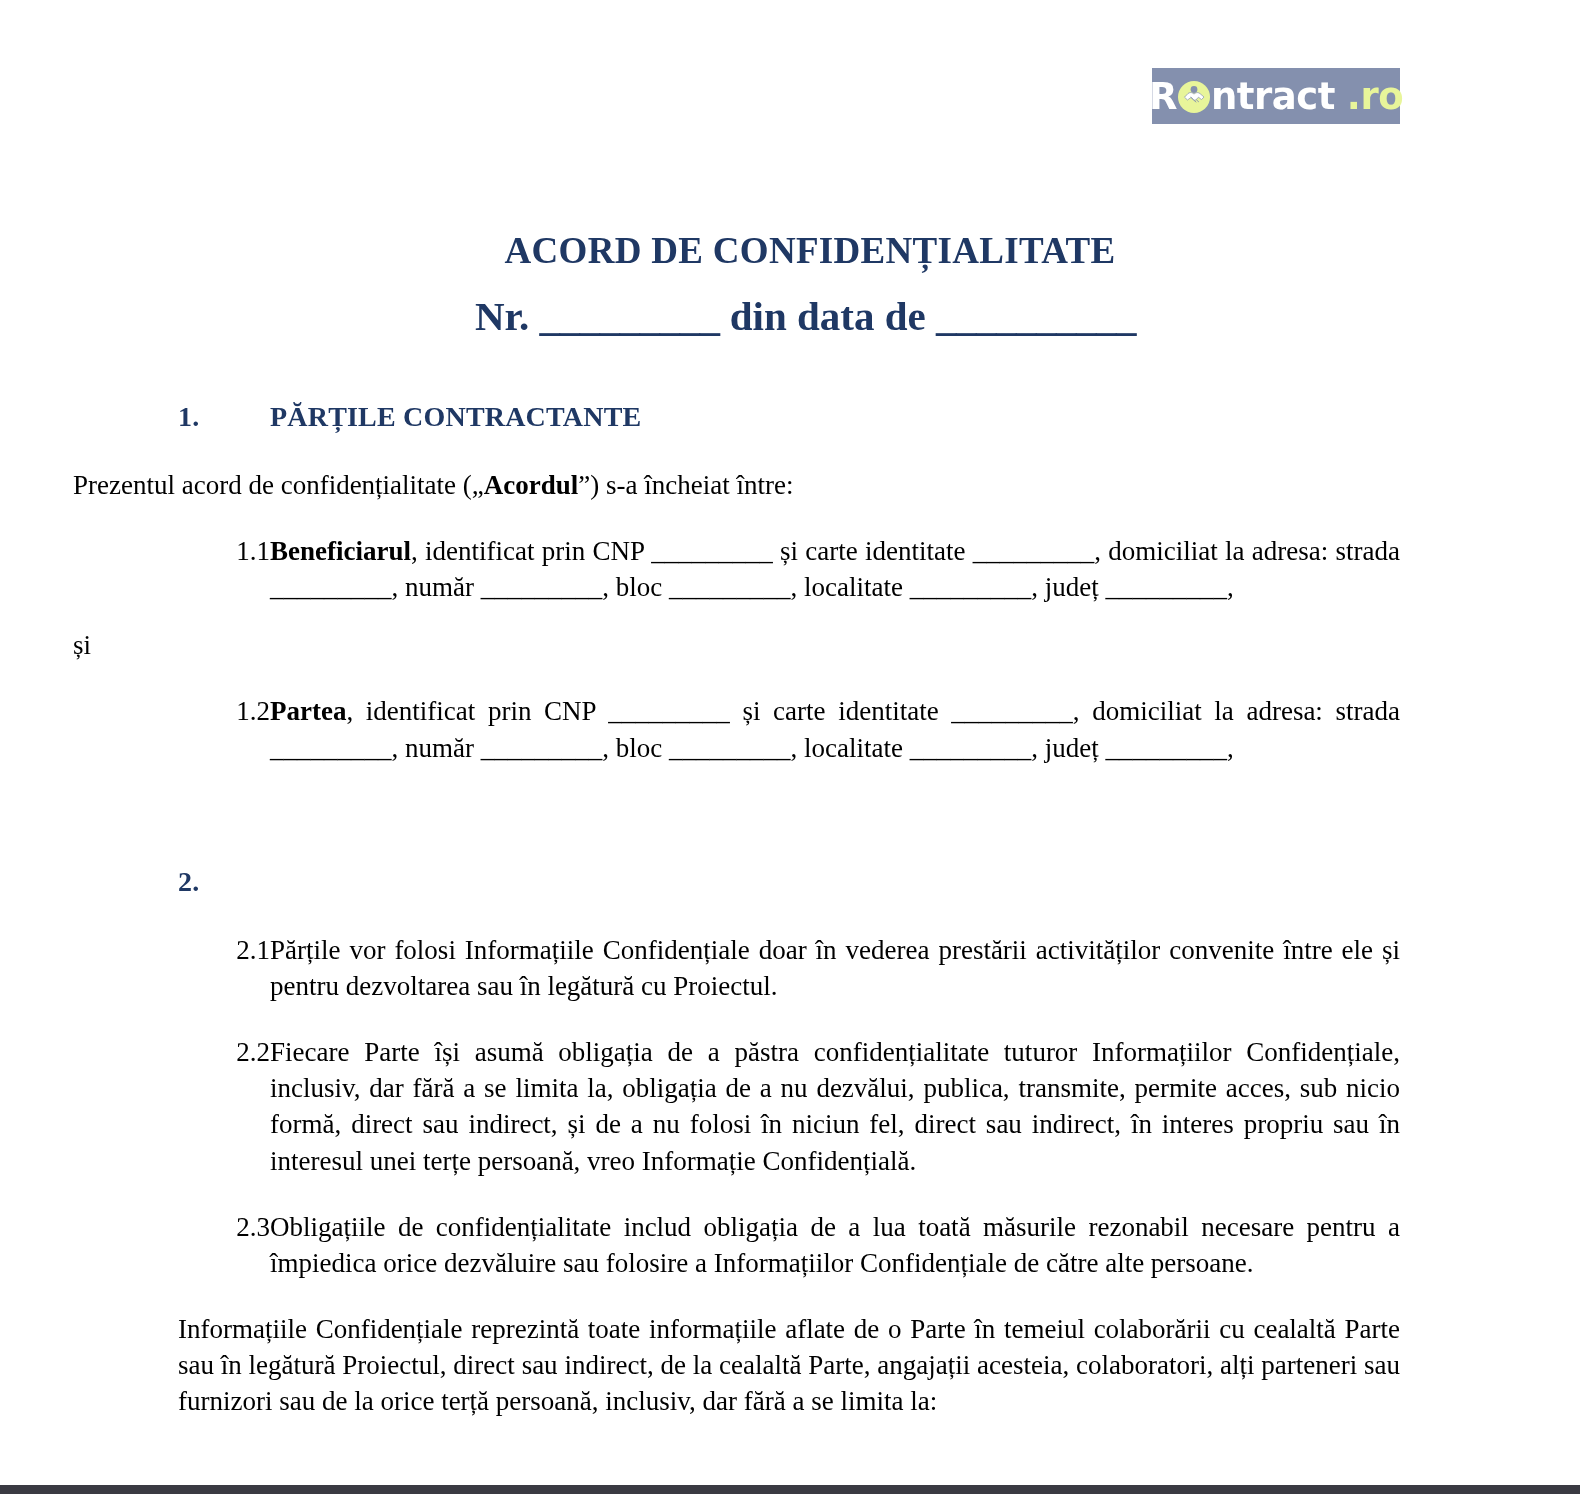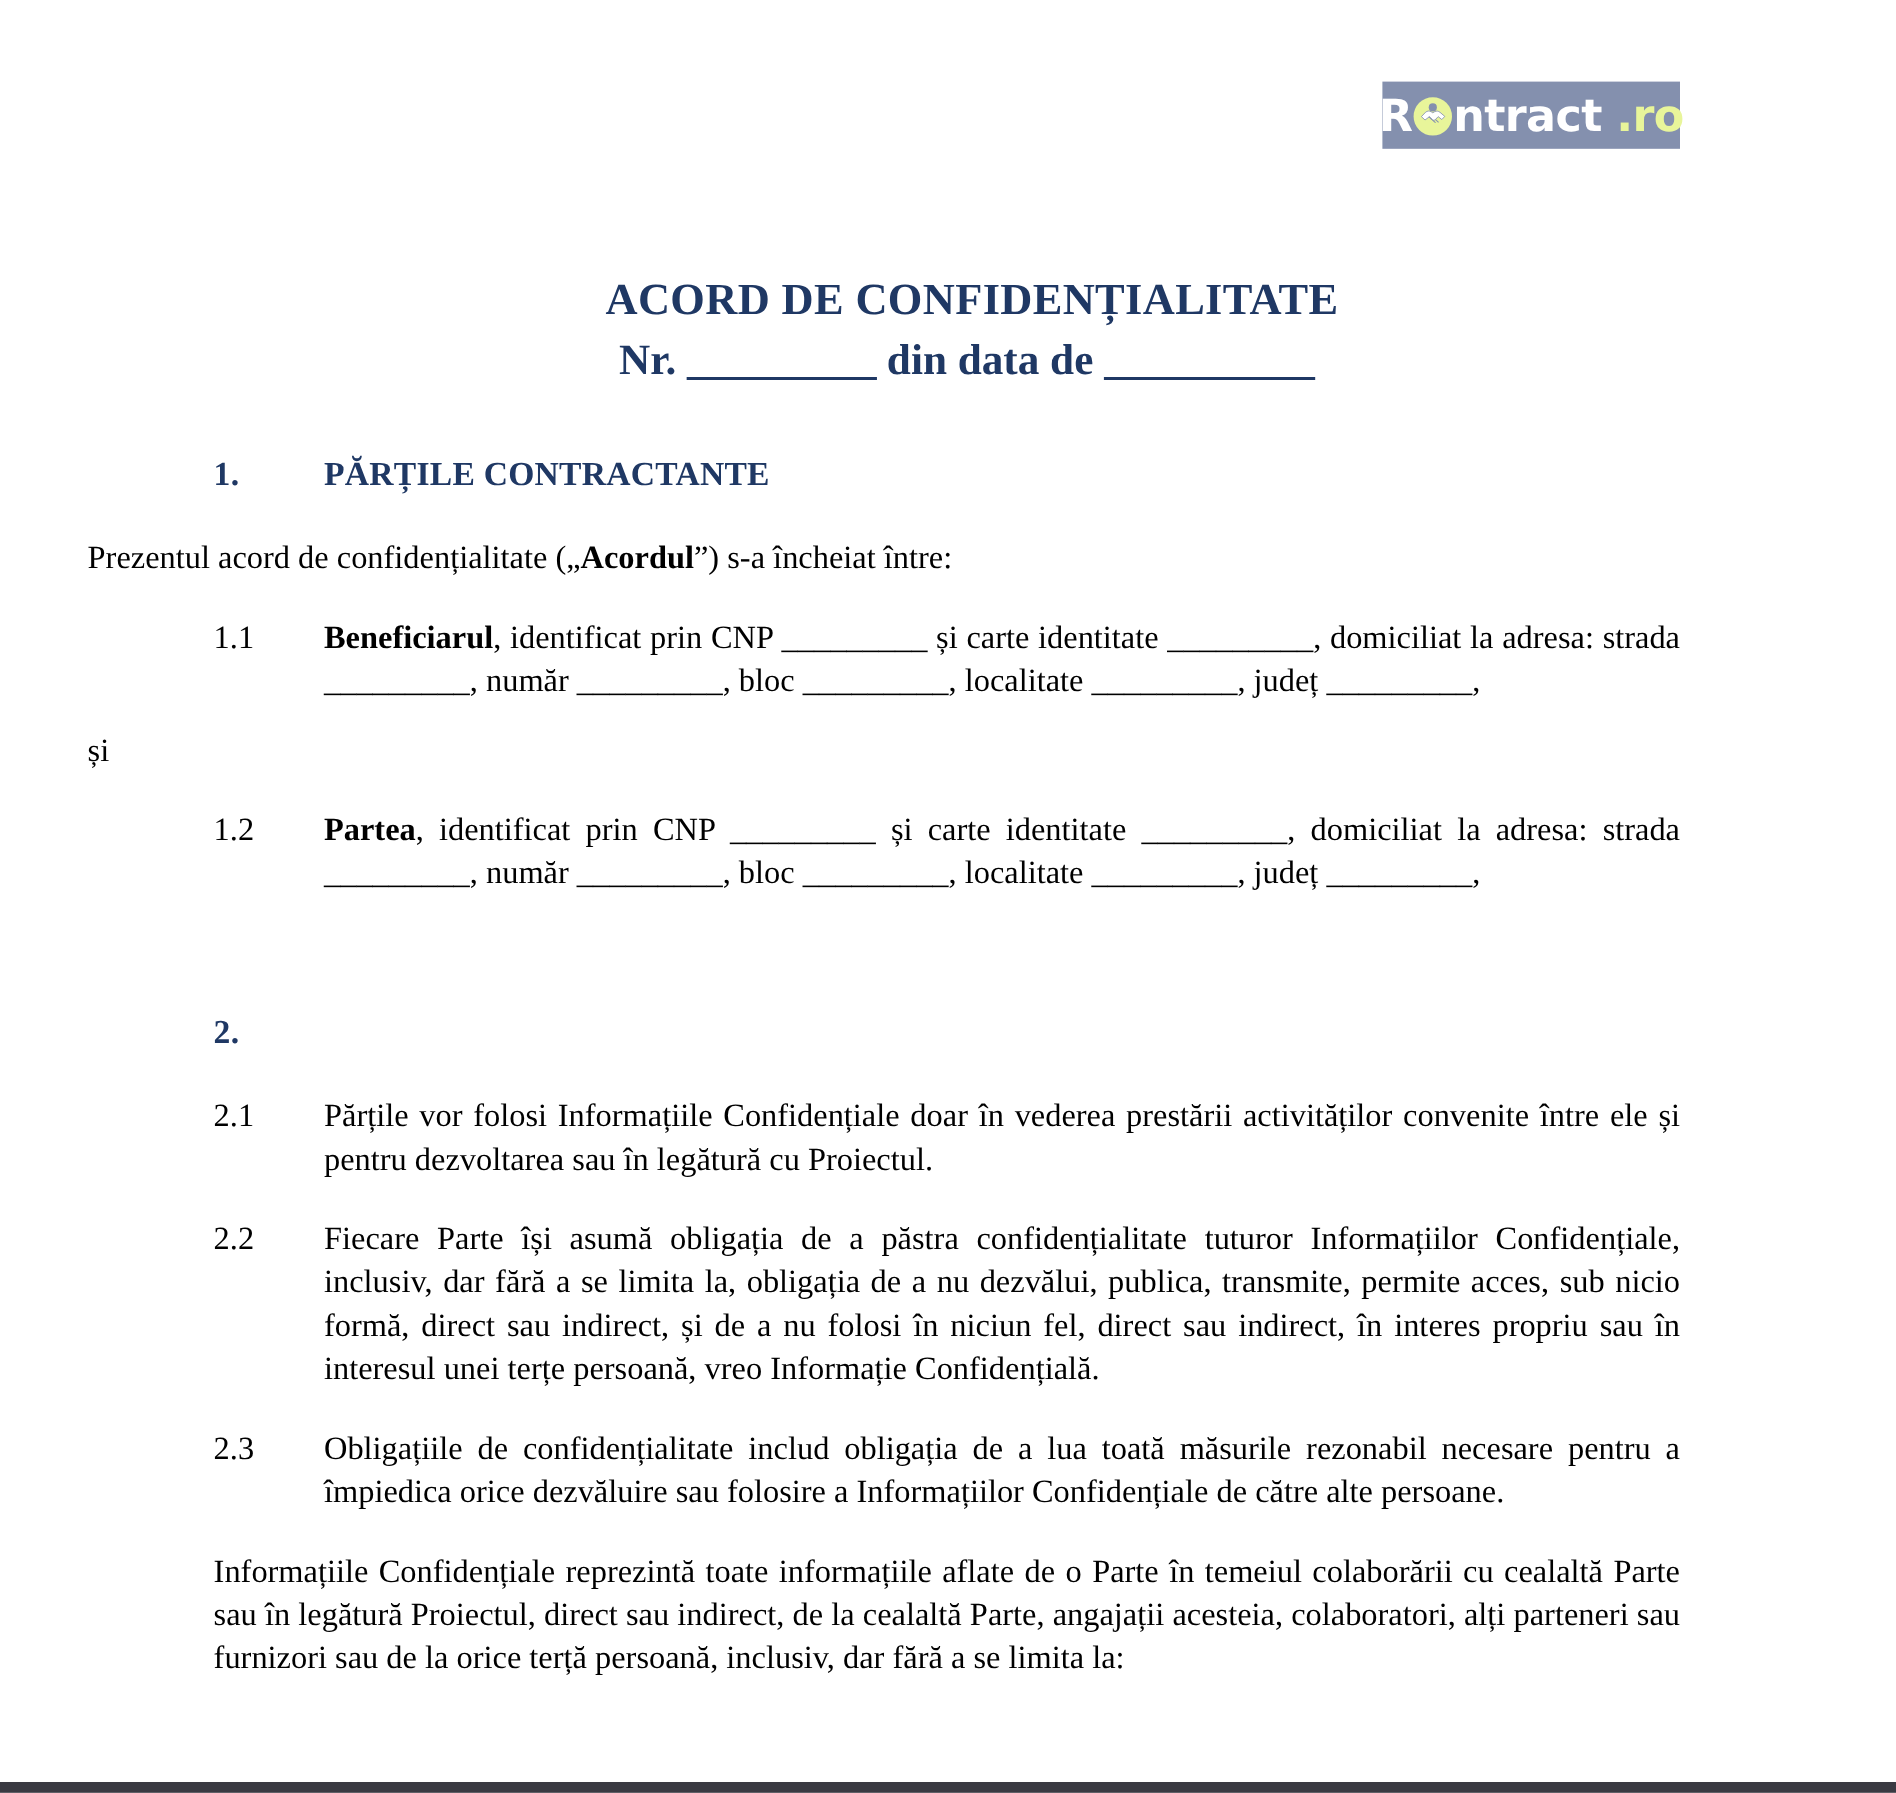--- a/index.html
+++ b/index.html
@@ -72,23 +72,23 @@
     font-weight: bold;
     margin-top: 228px;
   }
   .title-line1 {
     font-size: 37px;
     letter-spacing: 0.3px;
     line-height: 1.25;
     padding-left: 40px;
   }
   .title-line2 {
-    font-size: 36px;
+    font-size: 41px;
     line-height: 1.45;
-    margin-top: 0;
+    margin-top: 13px;
     padding-left: 31px;
   }
 
   .section-head {
     color: #1f3864;
     font-weight: bold;
     font-size: 28px;
     display: flex;
     margin-left: 178px;
     letter-spacing: 0.2px;
@@ -111,20 +111,21 @@
   .clause {
     display: flex;
     margin-left: 178px;
     width: 1222px;
     font-size: 27px;
     line-height: 1.34;
   }
   .clause .num {
     width: 92px;
     flex: 0 0 92px;
+    text-align: right;
   }
   .clause .body {
     flex: 1 1 auto;
     text-align: justify;
     text-justify: inter-word;
   }
 
   b { font-weight: bold; }
 
   .blank { letter-spacing: -0.5px; }

